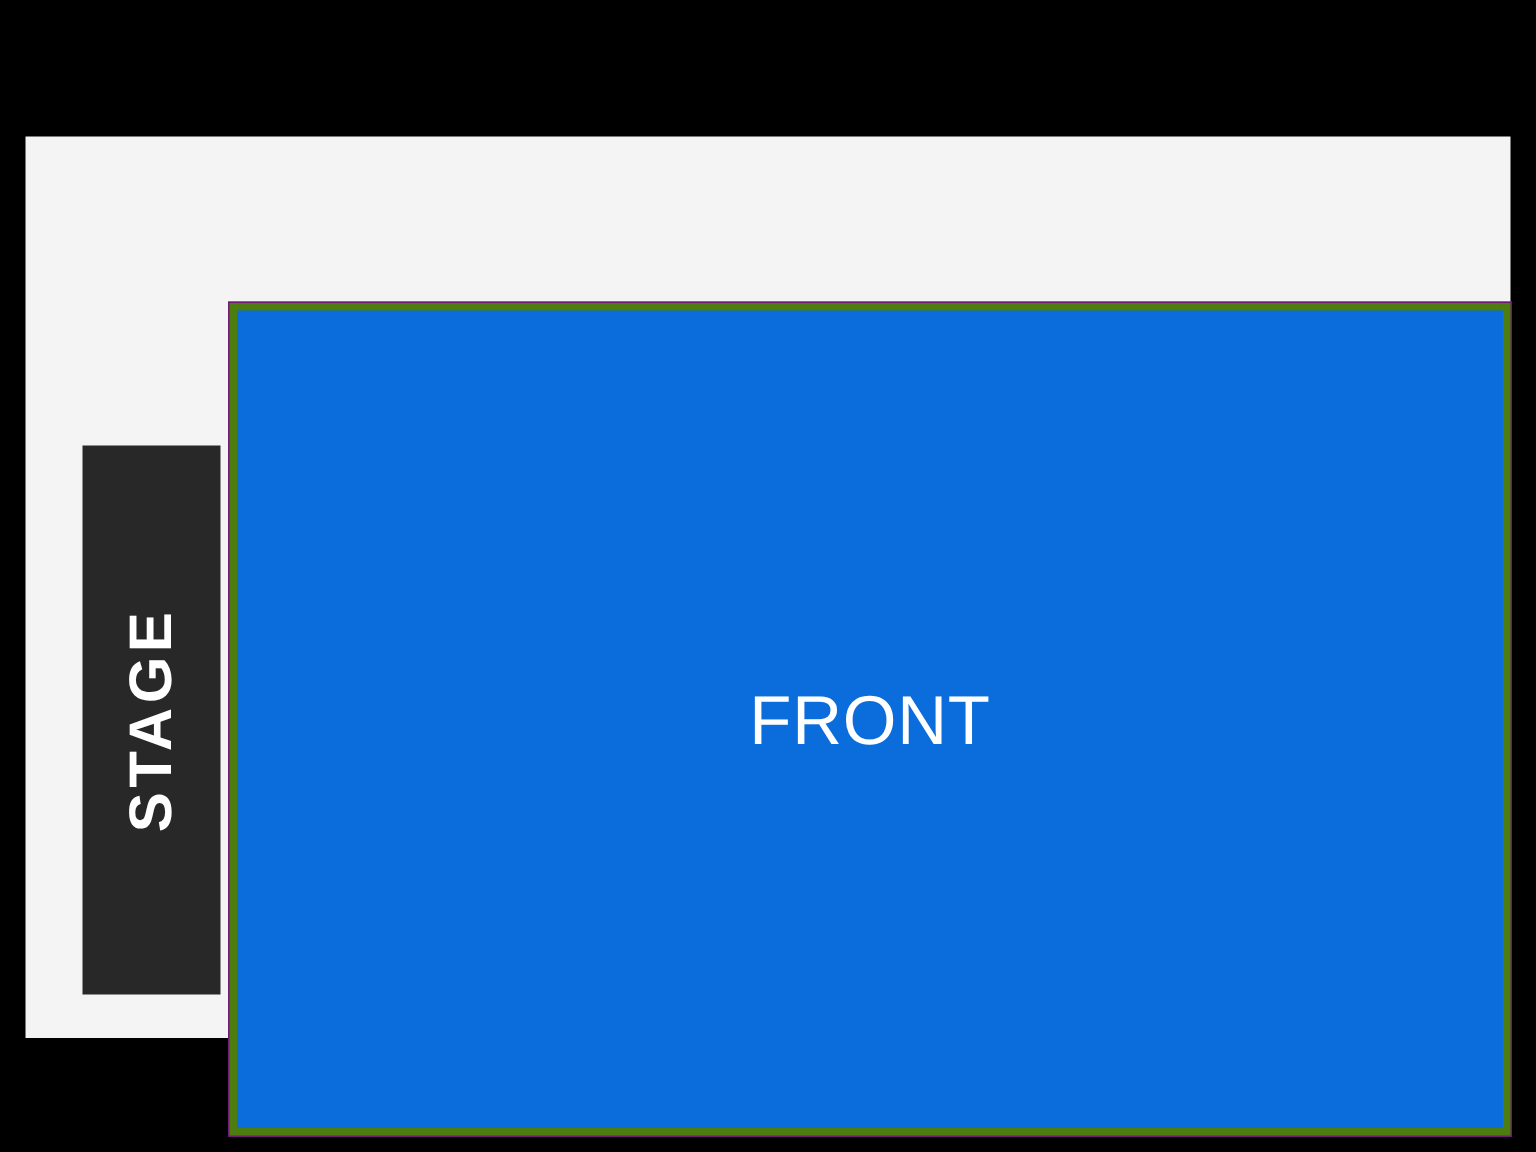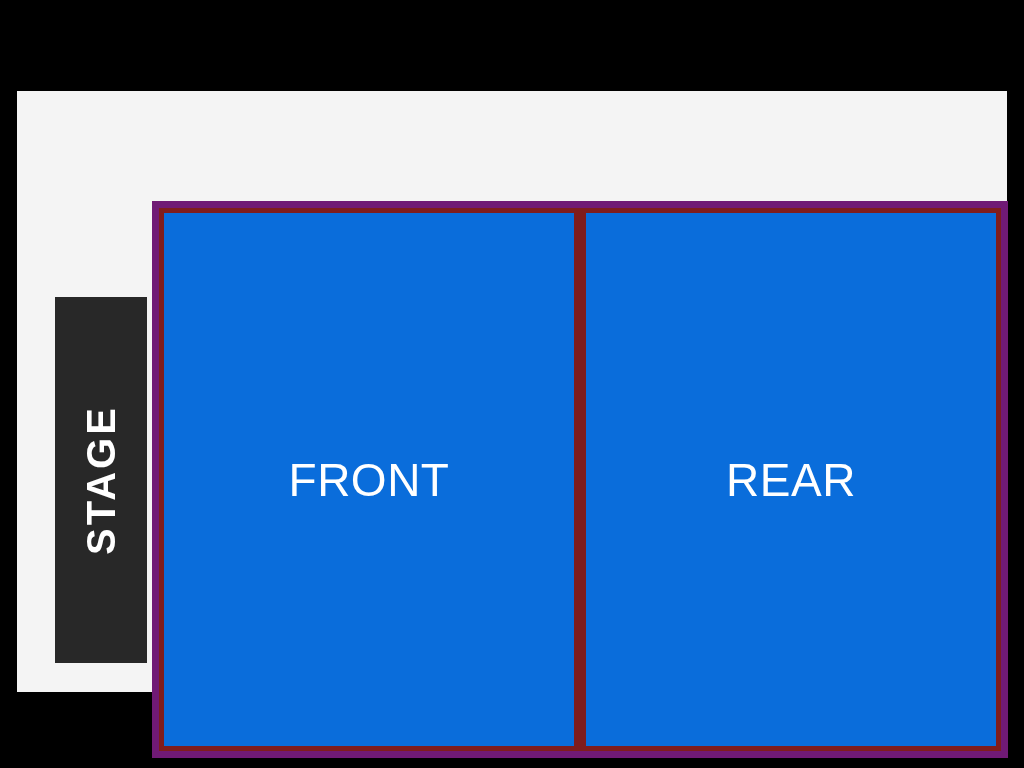--- a/index.html
+++ b/index.html
@@ -59,22 +59,22 @@
     user-select: none;
   }
 
   
   .seating-frame {
     position: absolute;
     left: 135px;
     top: 110px;
     width: 856px;
     height: 557px;
-    background: #7f1d1d;
-    border: 7px solid #701a75;
+    background: #4d7c0f;
+    border: 1px solid #701a75;
     box-sizing: border-box;
     padding: 5px;
     display: flex;
     flex-direction: row;
     align-items: stretch;
     gap: 12px;
   }
 
   
   .section-block {
@@ -108,19 +108,16 @@
       <span class="stage-label">STAGE</span>
     </div>
 
     <div class="seating-frame">
 
       <div class="section-block">
         <span class="section-label">FRONT</span>
       </div>
 
 
-      <div class="section-block">
-        <span class="section-label">REAR</span>
-      </div>
 
     </div>
   </div>
 </div>
 
 </body></html>

